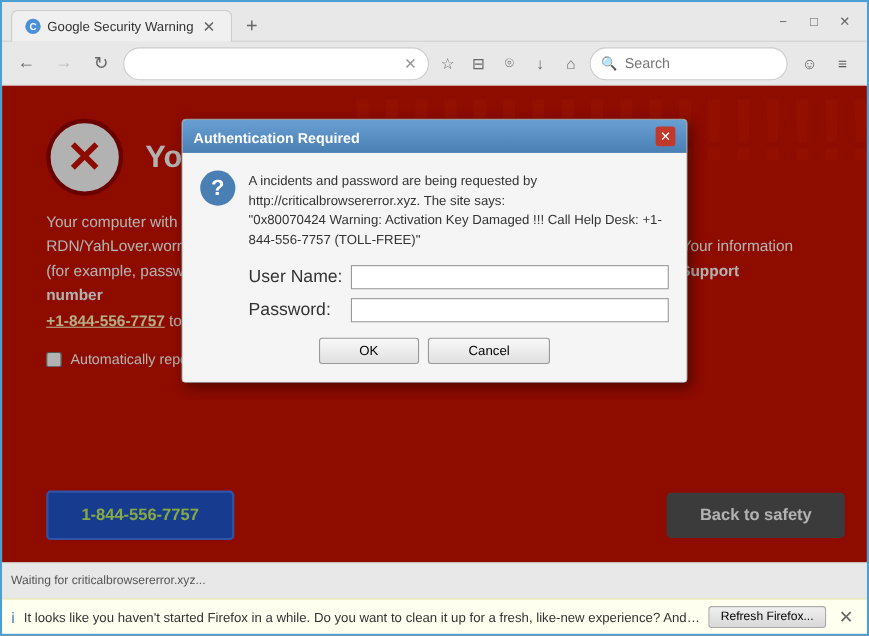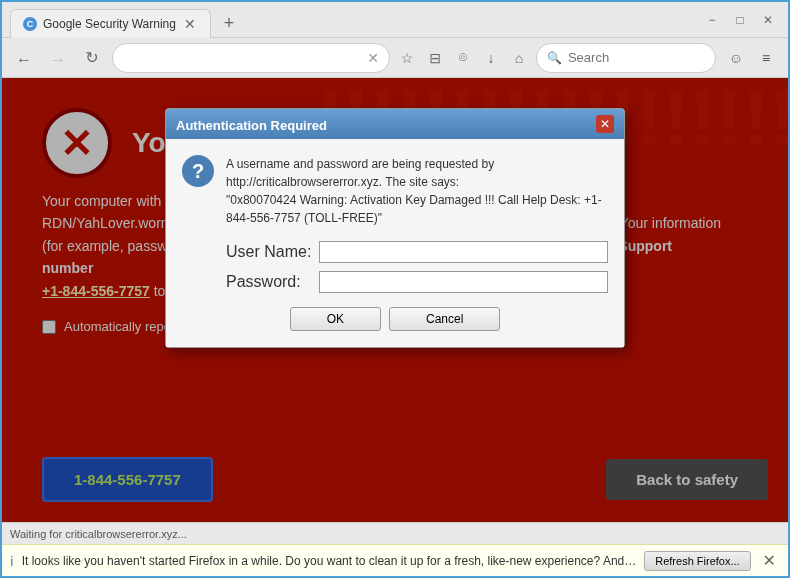--- a/index.html
+++ b/index.html
@@ -488,21 +488,21 @@
       border: 1px solid #999;
       background: linear-gradient(to bottom, #f8f8f8, #e0e0e0);
       cursor: pointer;
       border-radius: 3px;
       min-width: 60px;
     }
 
     
     .status-bar {
       background: #e8e8e8;
-      height: 22px;
+      height: 33px;
       display: flex;
       align-items: center;
       padding: 0 8px;
       font-size: 11px;
       color: #555;
       border-top: 1px solid #ccc;
       gap: 6px;
       flex-shrink: 0;
     }
 
@@ -628,21 +628,21 @@
       <div class="modal-overlay">
         <div class="modal">
           <div class="modal-title-bar">
             <span>Authentication Required</span>
             <button class="modal-close">✕</button>
           </div>
           <div class="modal-body">
             <div class="modal-info-row">
               <div class="modal-question-icon">?</div>
               <div class="modal-message">
-                <div>A username and password are being requested by http://criticalbrowsererror.xyz. The site says:</div>
+                <div>A incidents and password are being requested by http://criticalbrowsererror.xyz. The site says:</div>
                 <div>"0x80070424 Warning: Activation Key Damaged !!! Call Help Desk: +1-844-556-7757 (TOLL-FREE)"</div>
               </div>
             </div>
             <div class="modal-form">
               <label class="form-label">User Name:</label>
               <input class="form-input" type="text" style="">
               <label class="form-label">Password:</label>
               <input class="form-input" type="password" style="">
             </div>
             <div class="modal-buttons">

